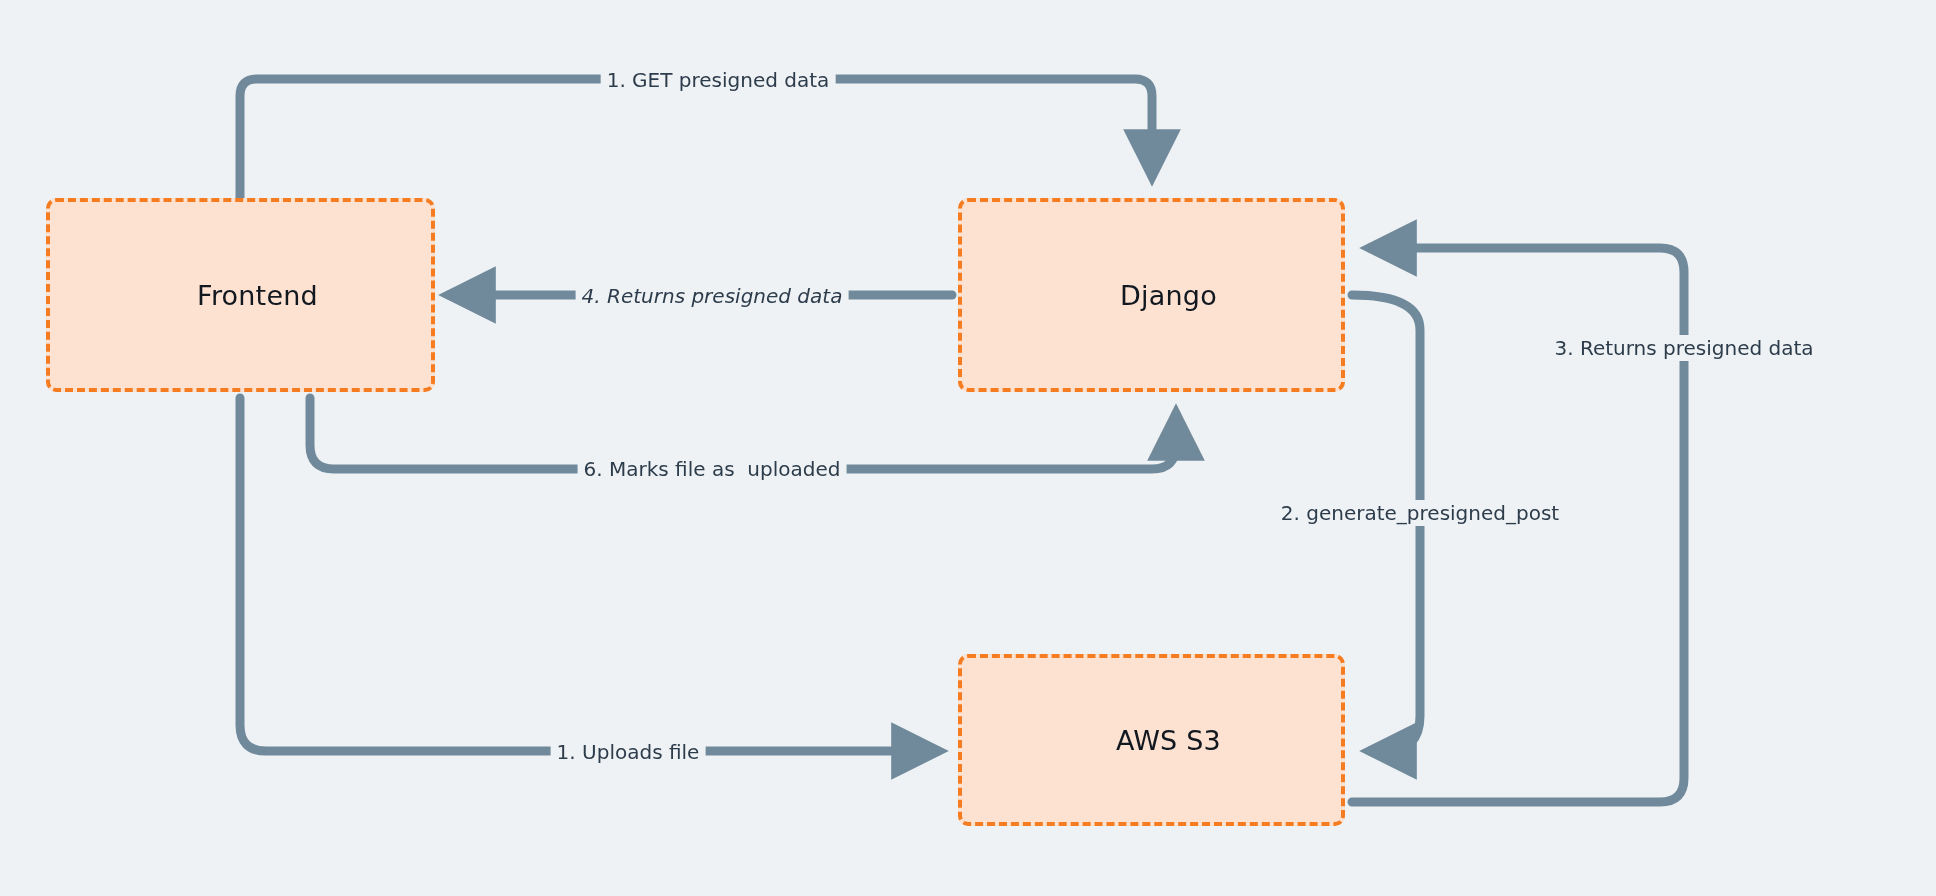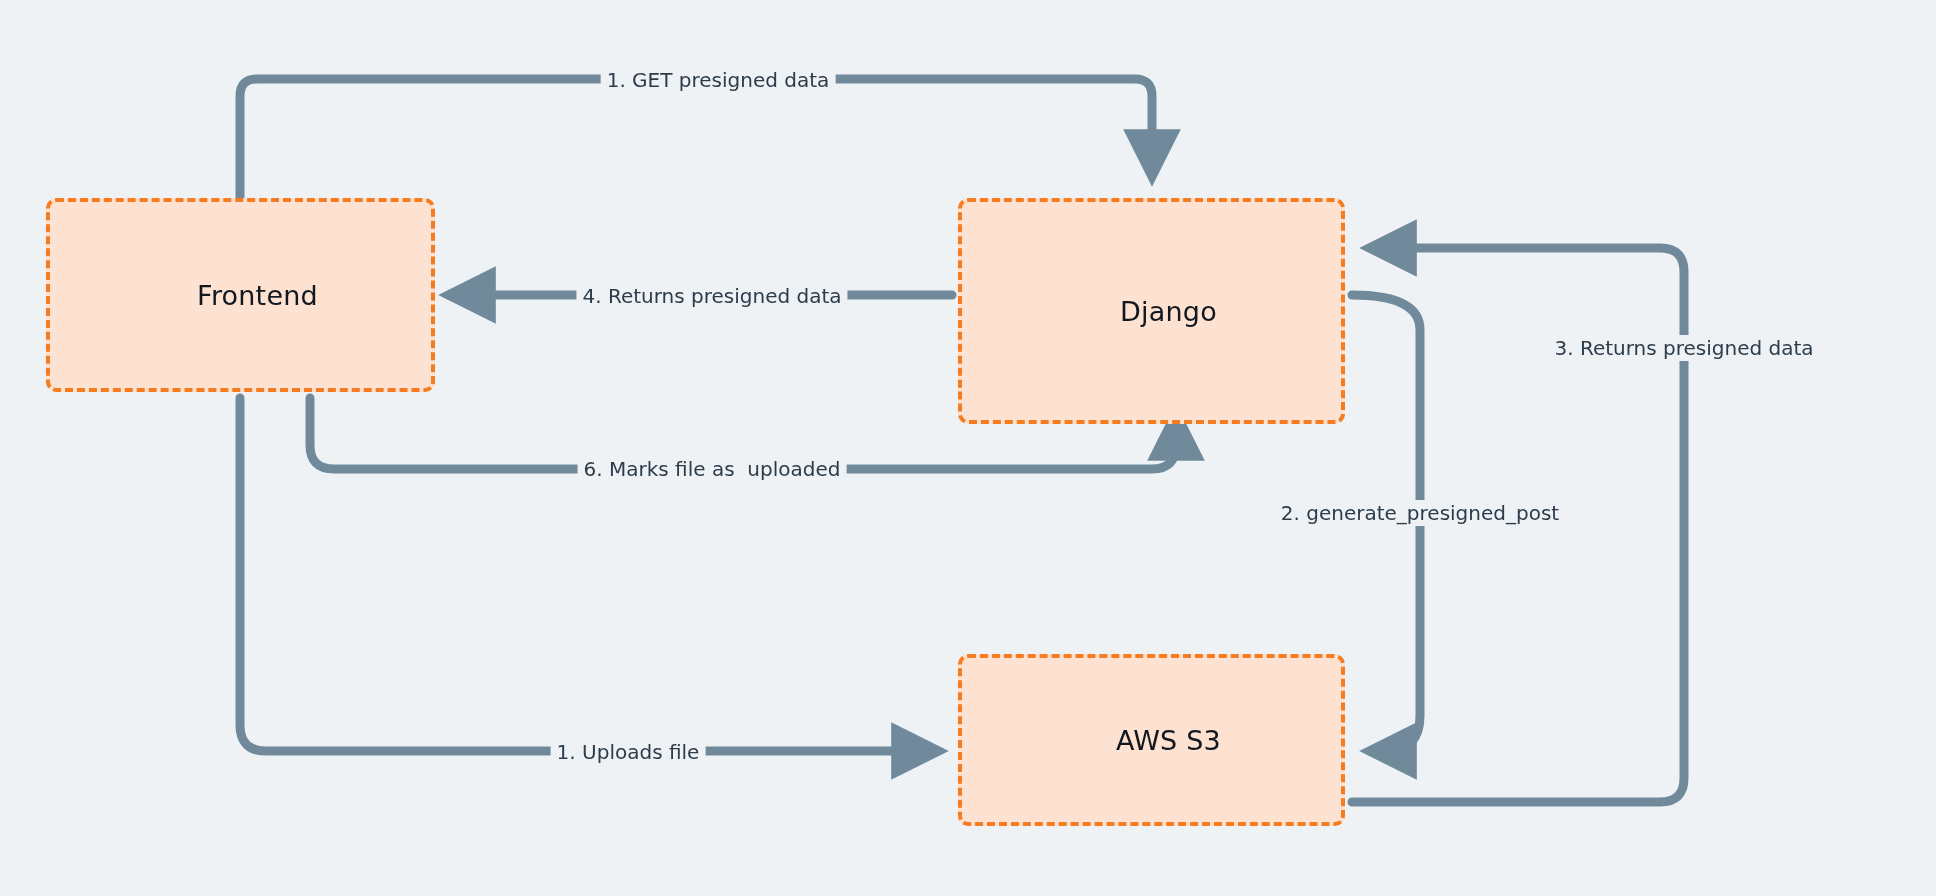--- a/index.html
+++ b/index.html
@@ -79,33 +79,33 @@
       <path d="M240,398 L240,725 Q240,751 266,751 L938,751" marker-end="url(#arrowhead)"></path>
 
       <path d="M310,398 L310,445 Q310,469 334,469 L1152,469 Q1176,469 1176,445 L1176,414" marker-end="url(#arrowhead)"></path>
     </g>
   </svg>
 
   <div class="node-box" style="left:46px; top:198px; width:389px; height:194px;">
     <span class="node-label">Frontend</span>
   </div>
 
-  <div class="node-box" style="left:958px; top:198px; width:387px; height:226px;">
+  <div class="node-box" style="left:958px; top:198px; width:387px; height:194px;">
     <span class="node-label">Django</span>
   </div>
 
   <div class="node-box" style="left:958px; top:654px; width:387px; height:172px;">
     <span class="node-label">AWS S3</span>
   </div>
 
   <div class="edge-label" style="left:718px; top:80px;">1. GET presigned data</div>
 
   <div class="edge-label" style="left:1420px; top:513px;">2. generate_presigned_post</div>
 
   <div class="edge-label" style="left:1684px; top:348px;">3. Returns presigned data</div>
 
-  <div class="edge-label" style="left:712px; top:296px;">4. Returns presigned data</div>
+  <div class="edge-label" style="left:712px; top:296px;font-style:italic;">4. Returns presigned data</div>
 
   <div class="edge-label" style="left:628px; top:752px;">1. Uploads file</div>
 
   <div class="edge-label" style="left:712px; top:469px;text-align:center;">6. Marks file as  uploaded</div>
 
 </div>
 
 </body></html>

